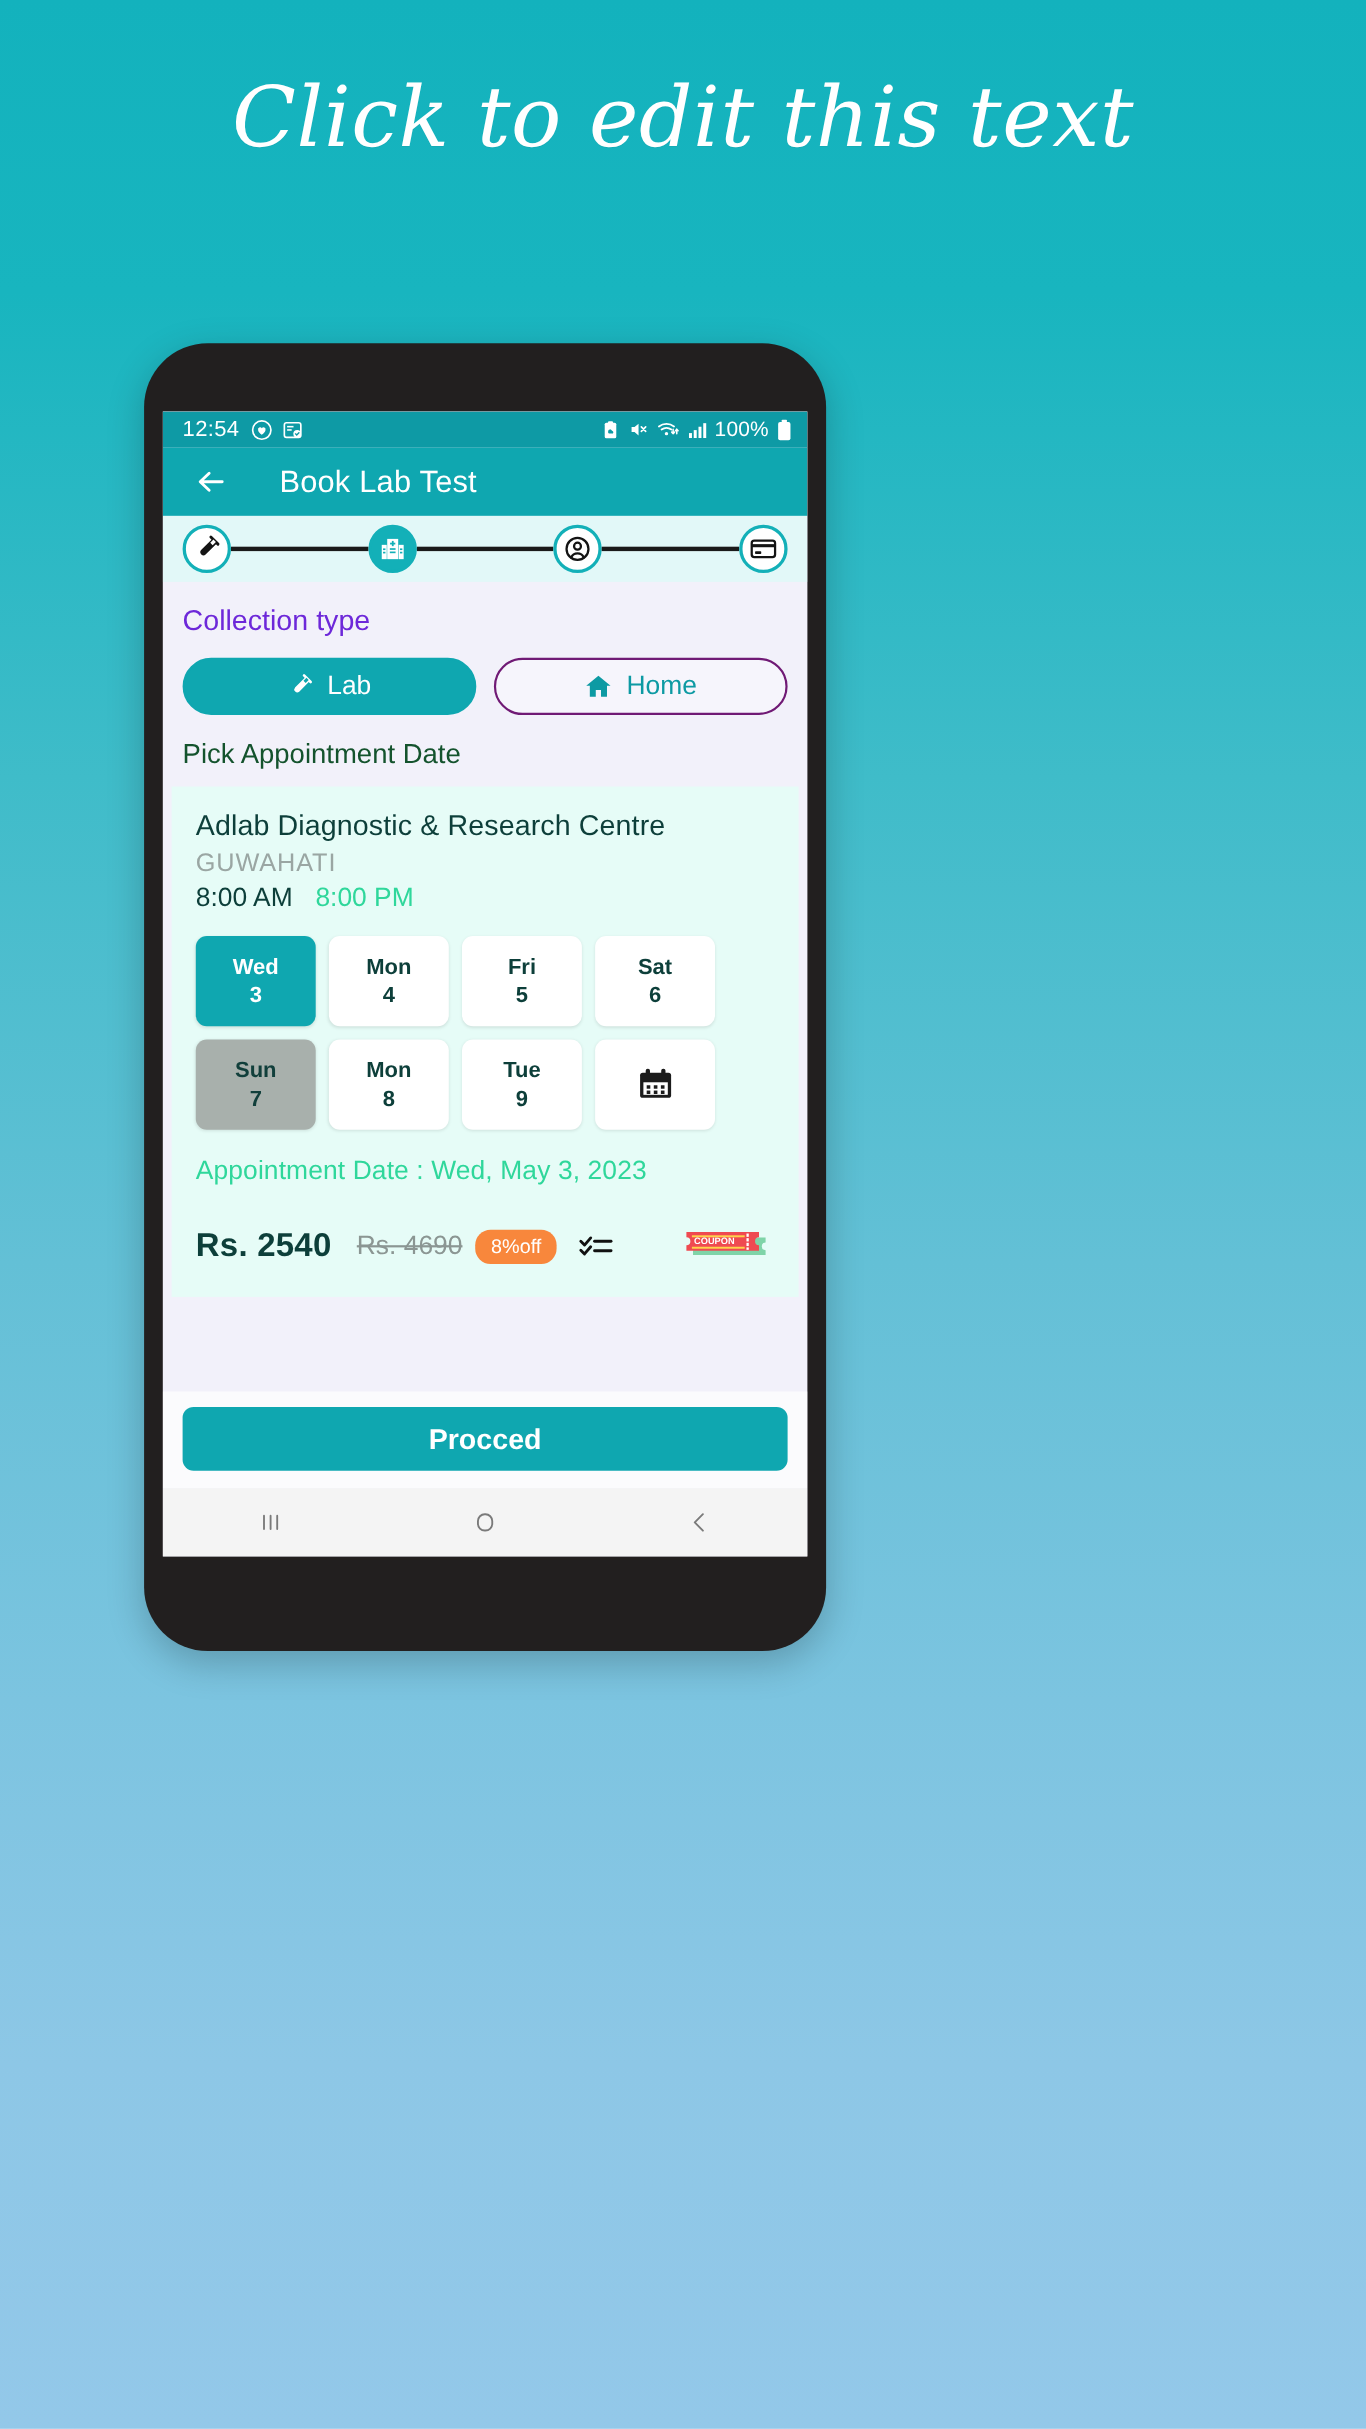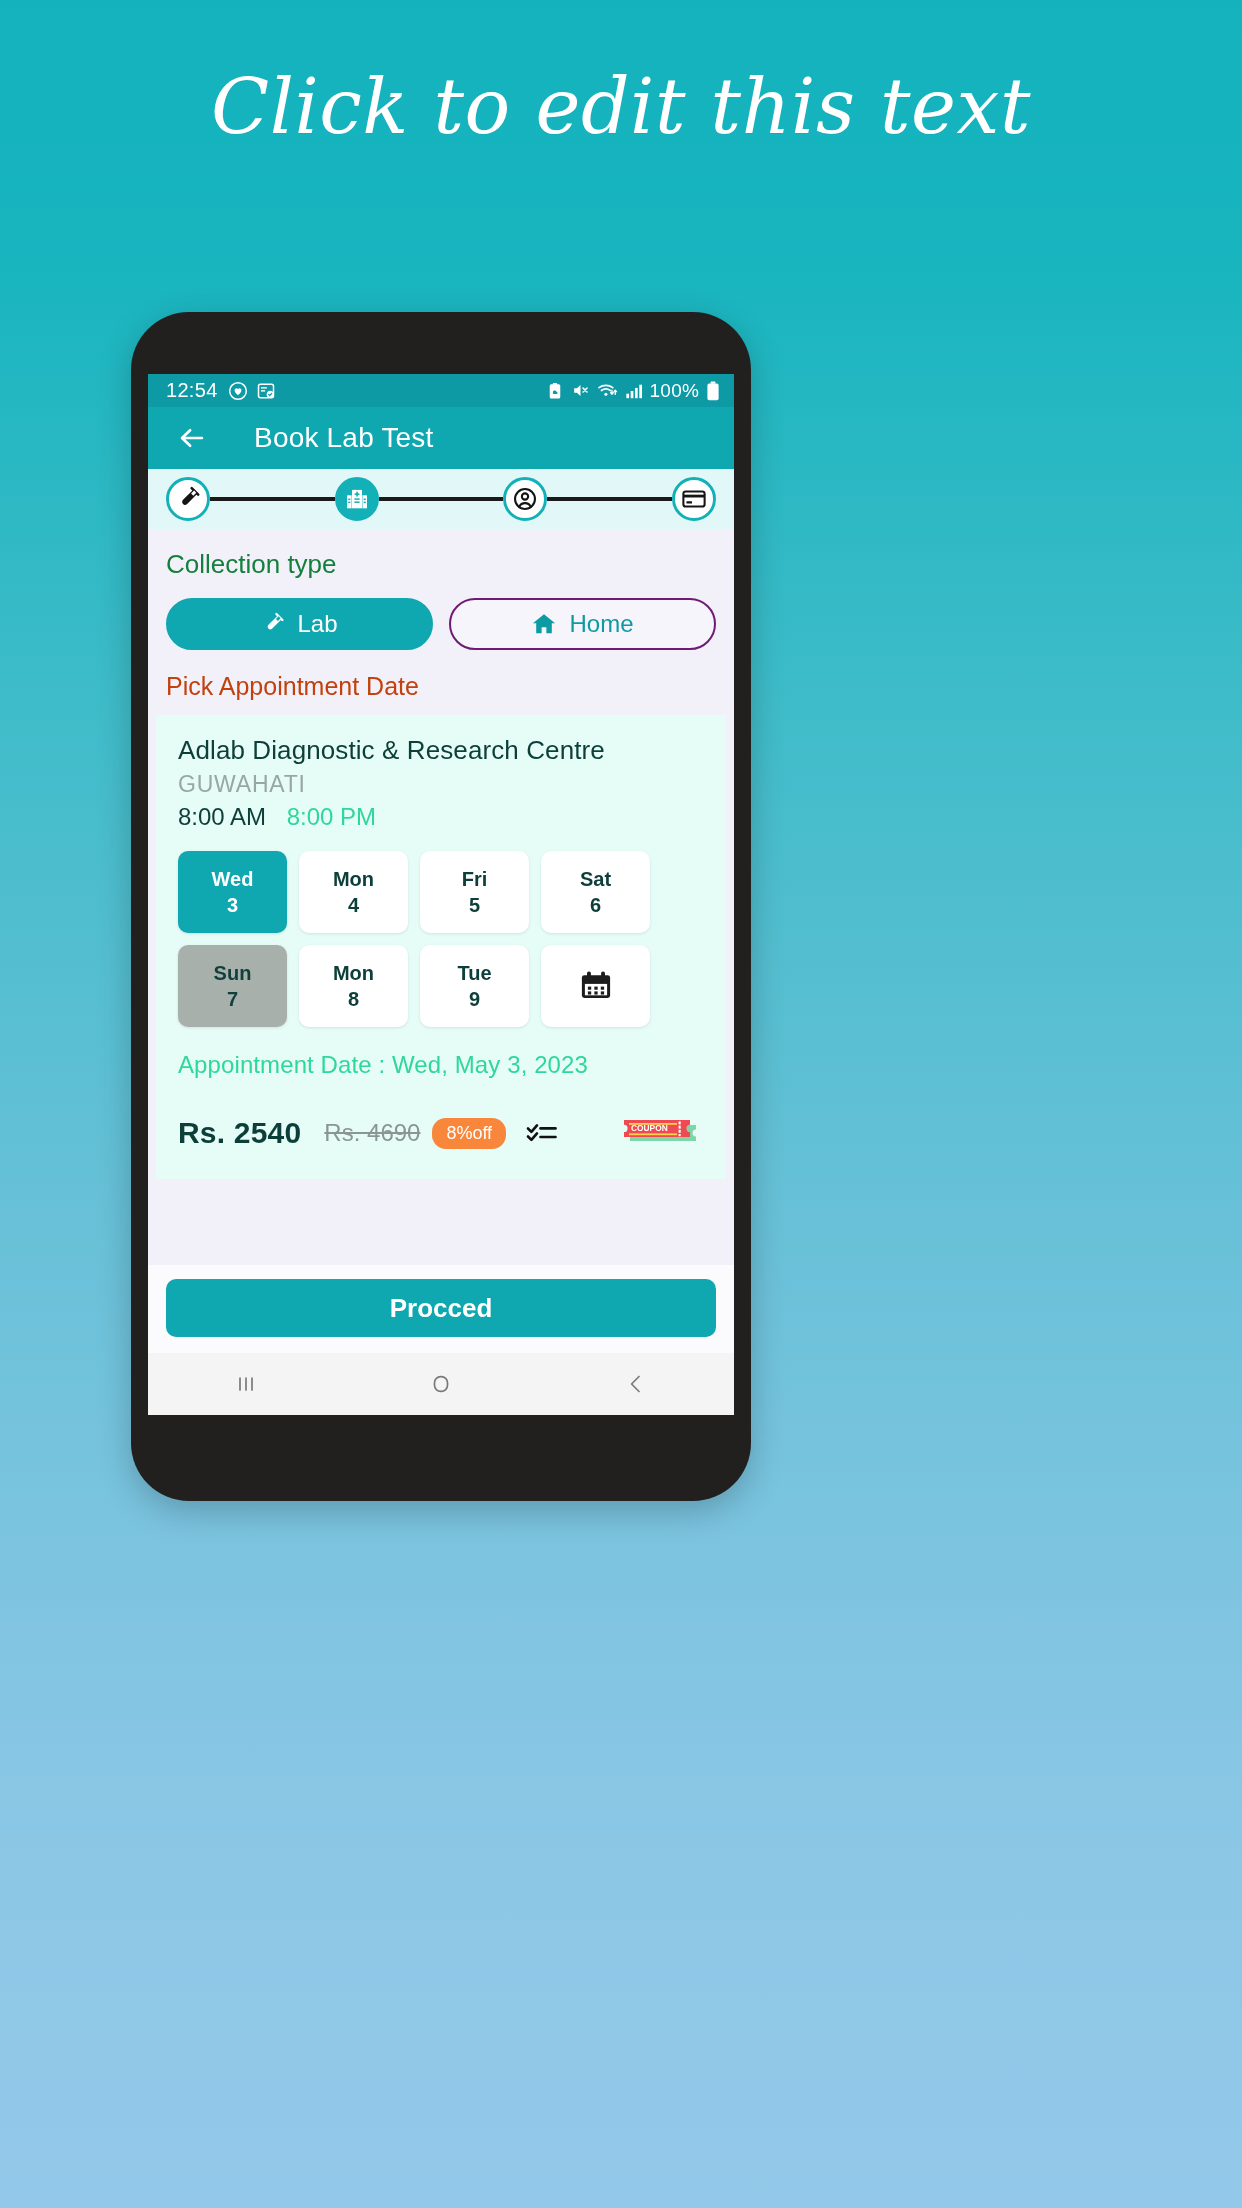--- a/index.html
+++ b/index.html
@@ -109,21 +109,21 @@
     display: flex; align-items: center; justify-content: center;
     flex-shrink: 0;
     cursor: pointer;
   }
   .step.filled { background: #13b0b8; border-color: #13b0b8; }
   .step-line { flex: 1; height: 4px; background: #1a1a1a; }
 
   
   .section-label {
     font-size: 26px;
-    color: #15803d;
+    color: #6d28d9;
     padding: 20px 18px 0 18px;
   }
 
   .ctype-row {
     display: flex;
     gap: 16px;
     padding: 18px 18px 0 18px;
   }
   .ctype-btn {
     flex: 1;
@@ -143,21 +143,21 @@
   }
   .ctype-btn.unsel {
     background: #f6f5fc;
     color: #0d9aa3;
     border: 2px solid #701a75;
   }
 
   
   .pick-label {
     font-size: 25px;
-    color: #c2410c;
+    color: #14532d;
     padding: 22px 18px 14px 18px;
   }
 
   .clinic-card {
     background: #e6fcf7;
     margin: 0 8px;
     padding: 20px 22px 26px 22px;
     min-height: 390px;
   }
   .clinic-name {

